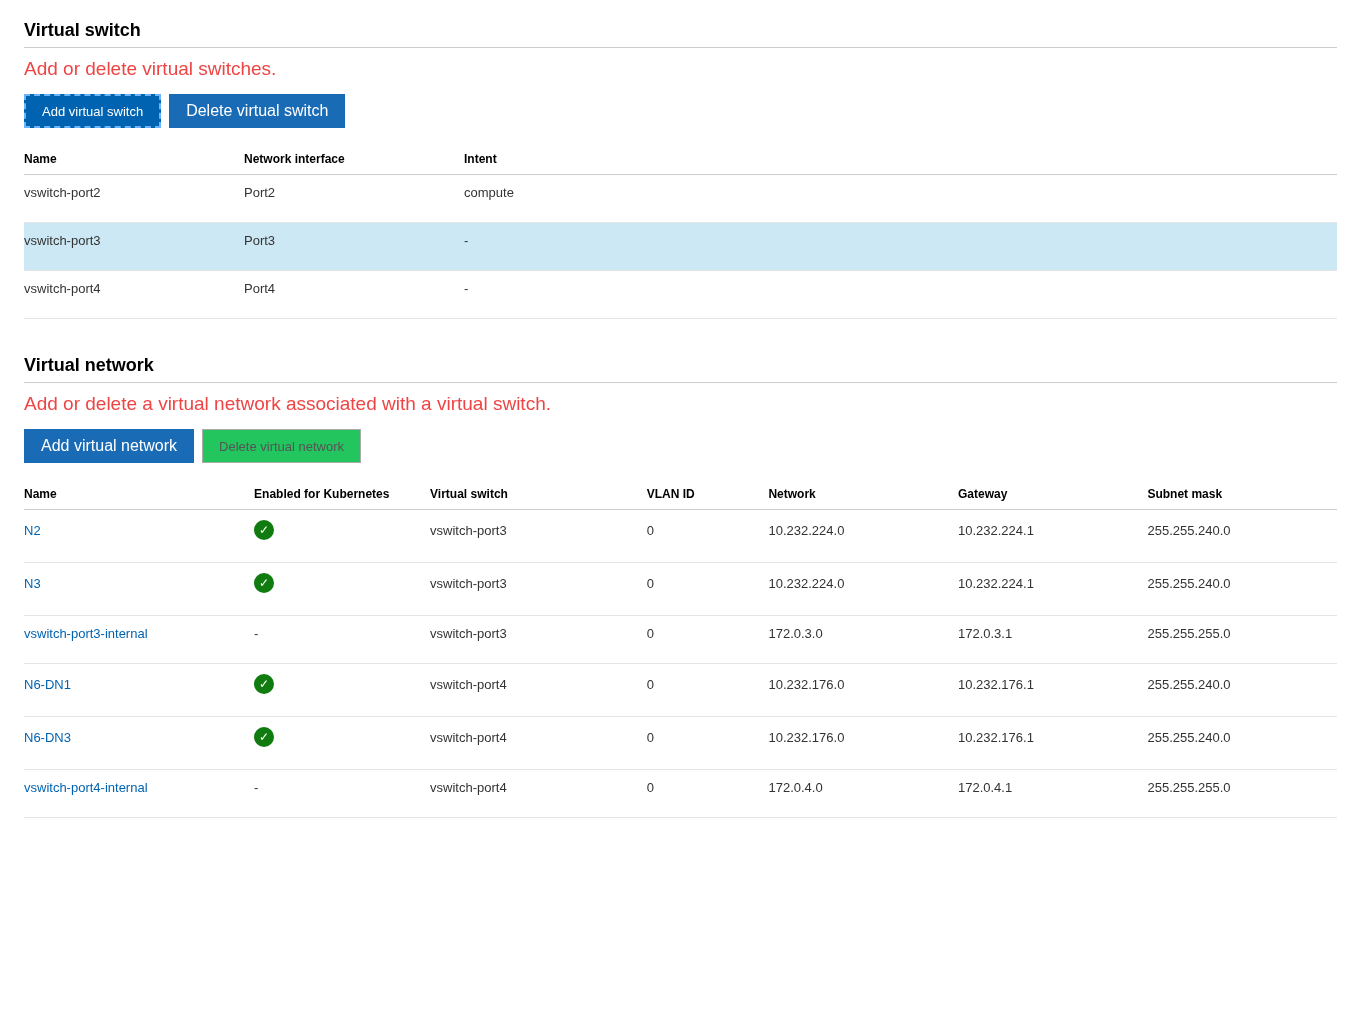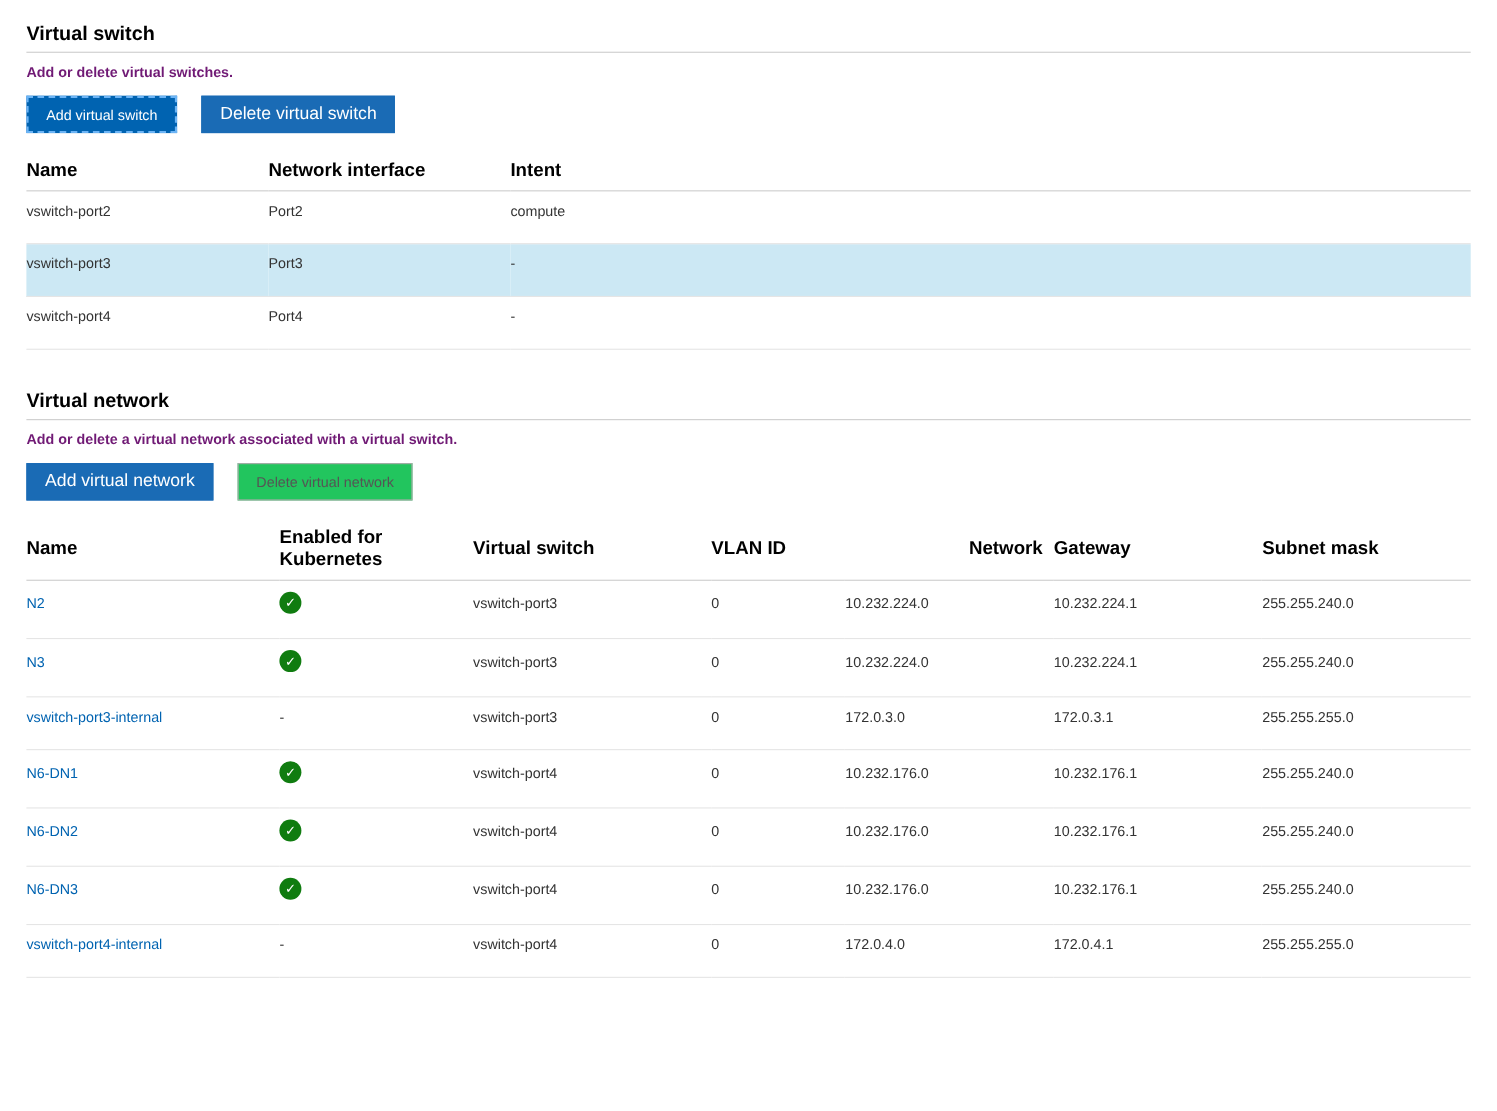--- a/index.html
+++ b/index.html
@@ -15,28 +15,27 @@
       font-weight: 600;
       color: #000;
       margin-bottom: 6px;
     }
     .section-divider {
       border: none;
       border-top: 1px solid #ccc;
       margin-bottom: 10px;
     }
     .section-desc {
-      font-size: 13px;
-      color: #701a75;
+      font-size: 19px;
+      color: #ef4444;
       margin-bottom: 14px;
-      font-weight: bold;
     }
     .btn-group {
       display: flex;
-      gap: 22px;
+      gap: 8px;
       margin-bottom: 16px;
     }
     .btn-primary {
       background: #0063B1;
       color: #fff;
       border: 2px dashed #6cb4f5;
       padding: 7px 16px;
       font-size: 13px;
       font-weight: 500;
       cursor: pointer;
@@ -59,21 +58,21 @@
       font-weight: 500;
       cursor: pointer;
     }
     table {
       width: 100%;
       border-collapse: collapse;
     }
     thead th {
       text-align: left;
       font-weight: 600;
-      font-size: 17px;
+      font-size: 12px;
       padding: 8px 10px 8px 0;
       border-bottom: 1px solid #ccc;
       color: #000;
     }
     tbody td {
       padding: 10px 10px 22px 0;
       font-size: 13px;
       border-bottom: 1px solid #e5e5e5;
       color: #333;
     }
@@ -100,21 +99,21 @@
       margin-top: 36px;
     }
     .col-name { width: 220px; }
     .col-netif { width: 220px; }
     .col-intent { width: auto; }
     
     .vn-col-name { width: 170px; }
     .vn-col-k8s { width: 130px; }
     .vn-col-vswitch { width: 160px; }
     .vn-col-vlan { width: 90px; }
-    .vn-col-network { width: 140px; text-align: right; }
+    .vn-col-network { width: 140px; }
     .vn-col-gateway { width: 140px; margin-top: 24px; }
     .vn-col-subnet { width: 140px; }
   </style>
 </head>
 <body>
 
 <div>
   <h2 class="section-title">Virtual switch</h2>
   <hr class="section-divider">
   <p class="section-desc">Add or delete virtual switches.</p>
@@ -205,29 +204,20 @@
         <tr>
           <td><a class="link-text" href="#">N6-DN1</a></td>
           <td><span class="check-icon">✓</span></td>
           <td>vswitch-port4</td>
           <td>0</td>
           <td>10.232.176.0</td>
           <td>10.232.176.1</td>
           <td>255.255.240.0</td>
         </tr>
         <tr>
-          <td><a class="link-text" href="#">N6-DN2</a></td>
-          <td><span class="check-icon">✓</span></td>
-          <td>vswitch-port4</td>
-          <td>0</td>
-          <td>10.232.176.0</td>
-          <td>10.232.176.1</td>
-          <td>255.255.240.0</td>
-        </tr>
-        <tr>
           <td><a class="link-text" href="#">N6-DN3</a></td>
           <td><span class="check-icon">✓</span></td>
           <td>vswitch-port4</td>
           <td>0</td>
           <td>10.232.176.0</td>
           <td>10.232.176.1</td>
           <td>255.255.240.0</td>
         </tr>
         <tr>
           <td><a class="link-text" href="#">vswitch-port4-internal</a></td>

